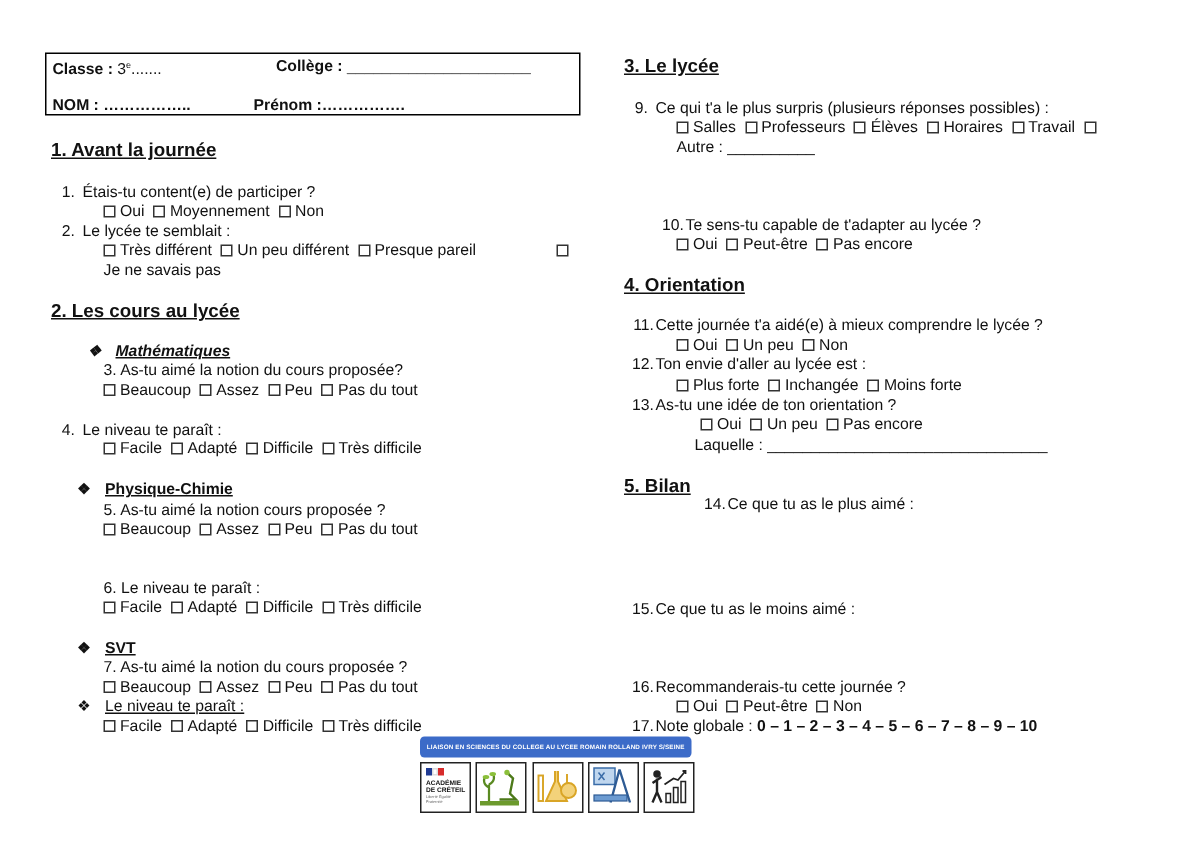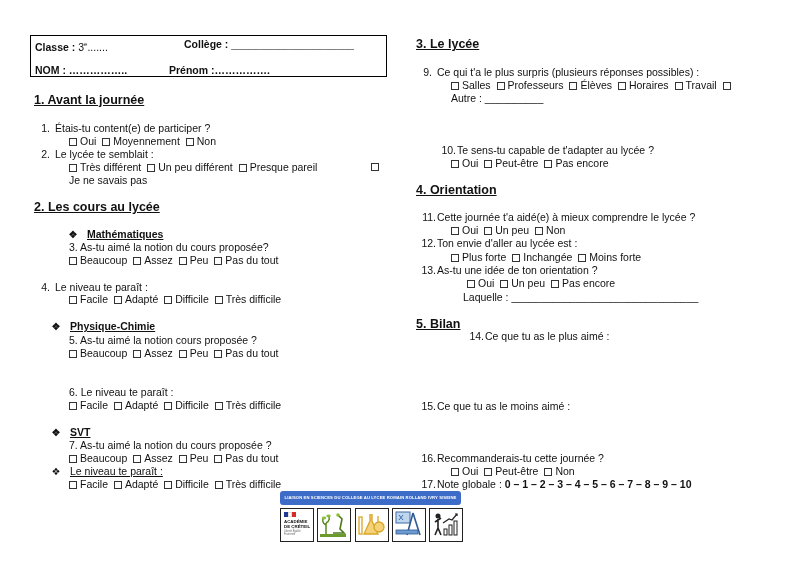--- a/index.html
+++ b/index.html
@@ -50,21 +50,21 @@
 <div class="line" style="left:69px;top:161px;">
   <span class="opt"><span class="cb"></span><span>Très différent</span></span>
   <span class="opt"><span class="cb"></span><span>Un peu différent</span></span>
   <span class="opt"><span class="cb"></span><span>Presque pareil</span></span>
 </div>
 <span class="cb abs" style="left:371px;top:163px;"></span>
 <div class="line" style="left:69px;top:174px;">Je ne savais pas</div>
 
 <div class="line h" style="left:34px;top:201px;">2. Les cours au lycée</div>
 
-<div class="line b" style="left:67px;top:228px;">
+<div class="line b" style="left:57px;top:228px;font-style:italic;">
   <span class="diamond">❖</span><span class="u">Mathématiques</span>
 </div>
 <div class="line" style="left:69px;top:241px;">3. As-tu aimé la notion du cours proposée?</div>
 <div class="line" style="left:69px;top:254px;">
   <span class="opt"><span class="cb"></span><span>Beaucoup</span></span>
   <span class="opt"><span class="cb"></span><span>Assez</span></span>
   <span class="opt"><span class="cb"></span><span>Peu</span></span>
   <span class="opt"><span class="cb"></span><span>Pas du tout</span></span>
 </div>
 <div class="line" style="left:34px;top:281px;">

